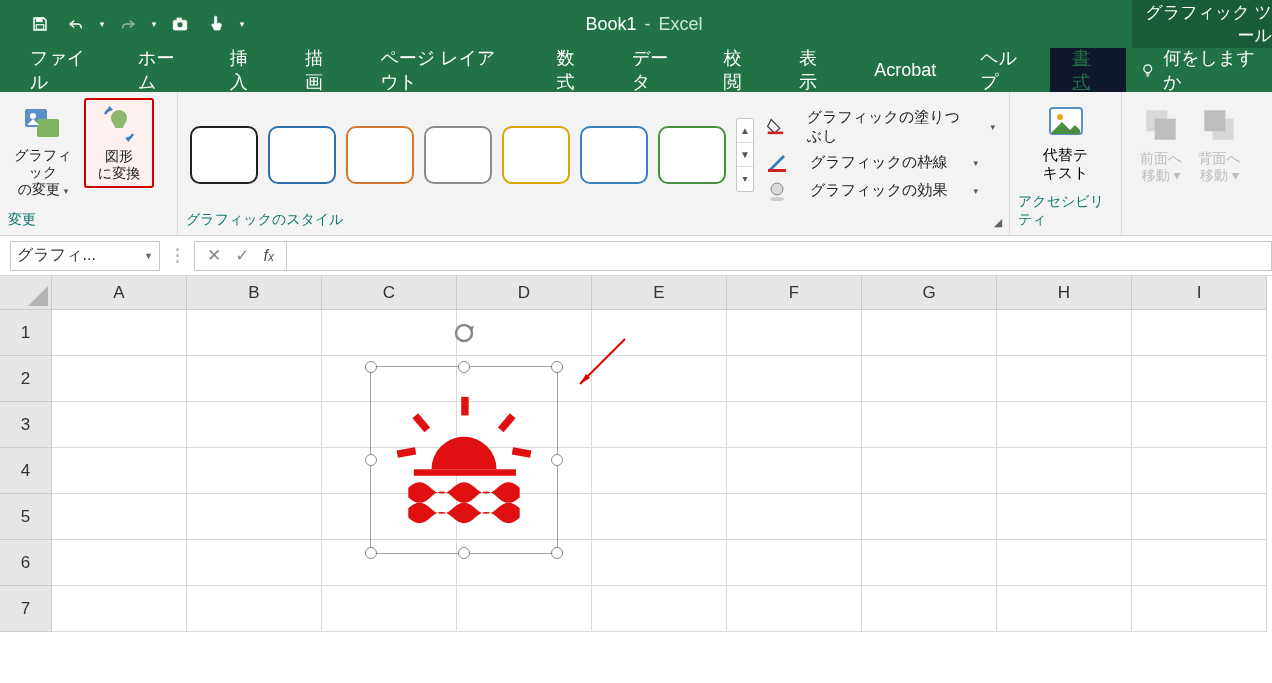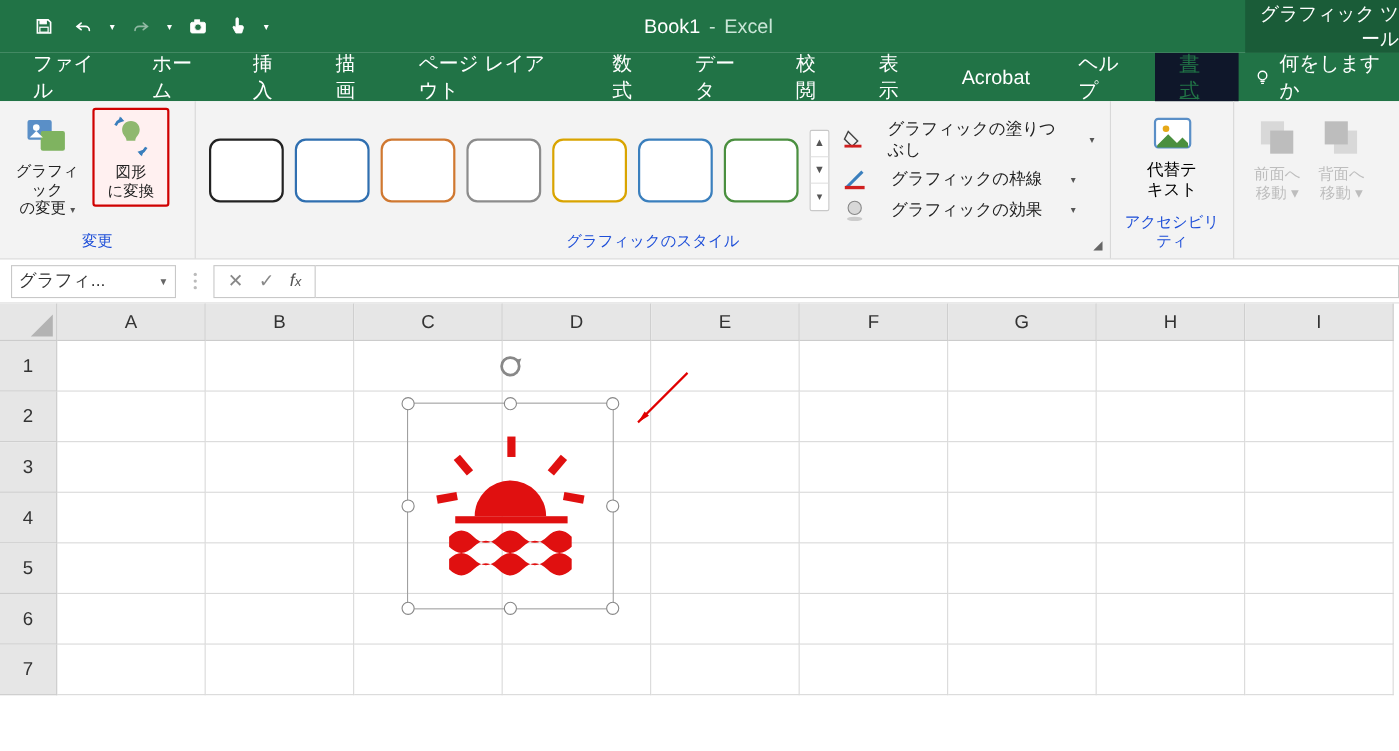--- a/index.html
+++ b/index.html
@@ -75,21 +75,21 @@
   }
   .group {
     border-right: 1px solid #d8d8d8;
     padding: 6px 8px 2px 8px;
     display: flex; flex-direction: column;
     justify-content: space-between;
     position: relative;
   }
   .group-body { display: flex; align-items: flex-start; gap: 6px; flex: 1; }
   .group-label {
-    text-align: center; font-size: 14px; color: #1d4ed8;
+    font-size: 14px; color: #0f766e;
     padding-bottom: 4px;
   }
   .group .launcher {
     position: absolute; right: 4px; bottom: 6px;
     width: 14px; height: 14px;
     font-size: 11px; color: #666;
     display: flex; align-items: center; justify-content: center;
   }
 
   .bigbtn {

